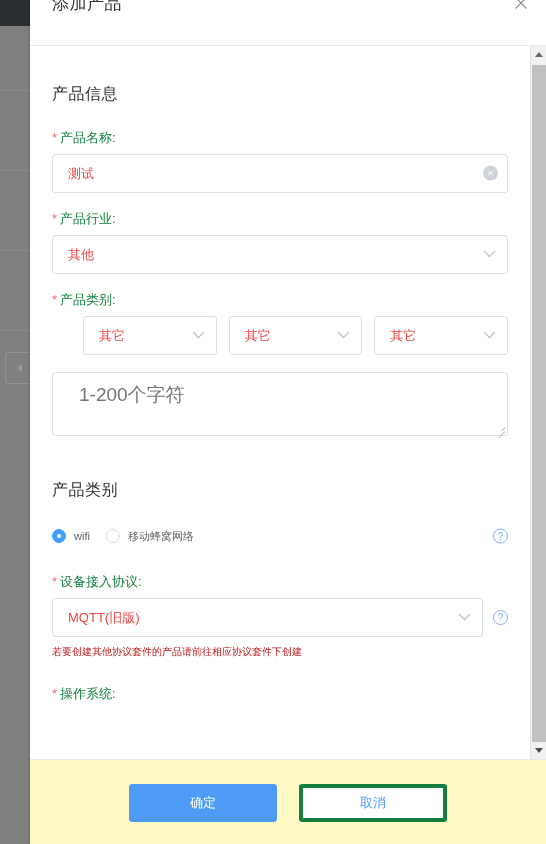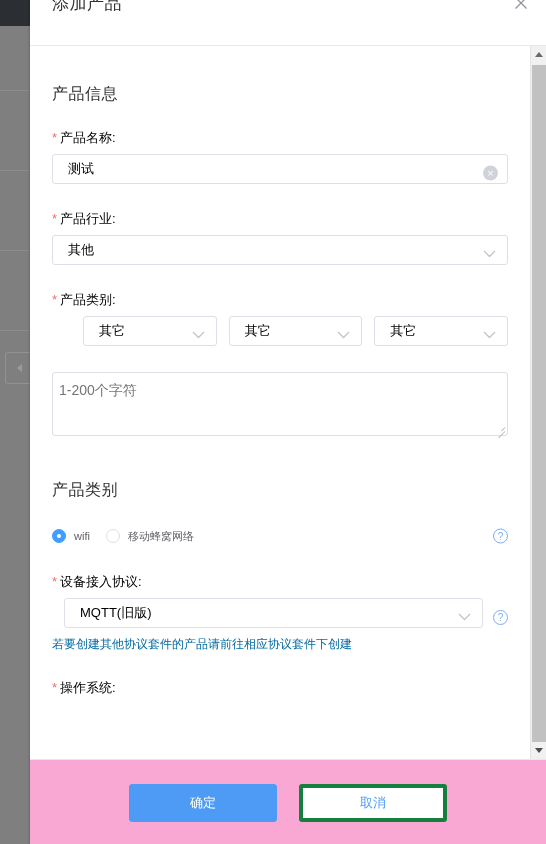--- a/index.html
+++ b/index.html
@@ -140,46 +140,46 @@
     color: #303133;
     margin-bottom: 24px;
     letter-spacing: 0.5px;
   }
   .section-title.tech { margin-top: 44px; }
 
   .field { margin-bottom: 18px; }
 
   .label {
     font-size: 13px;
-    color: #000000;
+    color: #15803d;
     margin-bottom: 7px;
     display: block;
   }
   .req::before {
     content: "*";
     color: #f56c6c;
     margin-right: 3px;
     font-size: 13px;
     line-height: 1;
   }
 
   .control {
     position: relative;
     height: 38px;
   }
 
   .input-box,
   .select-box {
     width: 100%;
-    height: 30px;
+    height: 39px;
     border: 1px solid #dcdfe6;
     border-radius: 3px;
     background: #fff;
     font-size: 13px;
-    color: #000000;
+    color: #ef4444;
     padding: 0 30px 0 15px;
     display: flex;
     align-items: center;
     font-family: inherit;
     cursor: default;
   }
   .select-box { cursor: pointer; }
 
   .clear-icon {
     position: absolute;
@@ -215,22 +215,22 @@
   }
   .triple .control { flex: 1 1 0; }
 
   
   .textarea-wrap { position: relative; height: 64px; }
   .textarea {
     width: 100%;
     height: 64px;
     border: 1px solid #dcdfe6;
     border-radius: 3px;
-    padding: 9px 6px;
-    font-size: 14px;
+    padding: 9px 26px;
+    font-size: 19px;
     color: #c0c4cc;
     font-family: inherit;
     background: #fff;
     resize: none;
     outline: none;
   }
   .resize-grip {
     position: absolute;
     right: 3px; bottom: 3px;
     width: 10px; height: 10px;
@@ -301,36 +301,37 @@
     right: 0;
     top: 50%;
     transform: translateY(-50%);
   }
 
   .with-help {
     display: flex;
     align-items: center;
     gap: 10px;
   }
-  .with-help .control { flex: 1 1 auto; margin-left: 12px; }
+  .with-help .control { flex: 1 1 auto; }
 
   .hint {
-    font-size: 12px;
-    color: #0369a1;
+    font-size: 10px;
+    color: #b91c1c;
+    margin-top: 9px;
   }
 
   
   .modal-footer {
     flex: 0 0 auto;
     border-top: 1px solid #e8e8e8;
     padding: 24px 22px 22px 22px;
     display: flex;
     justify-content: center;
     gap: 22px;
-    background: #f9a8d4;
+    background: #fef9c3;
   }
   .btn {
     width: 148px;
     height: 38px;
     border-radius: 3px;
     font-size: 13px;
     cursor: pointer;
     display: flex;
     align-items: center;
     justify-content: center;

